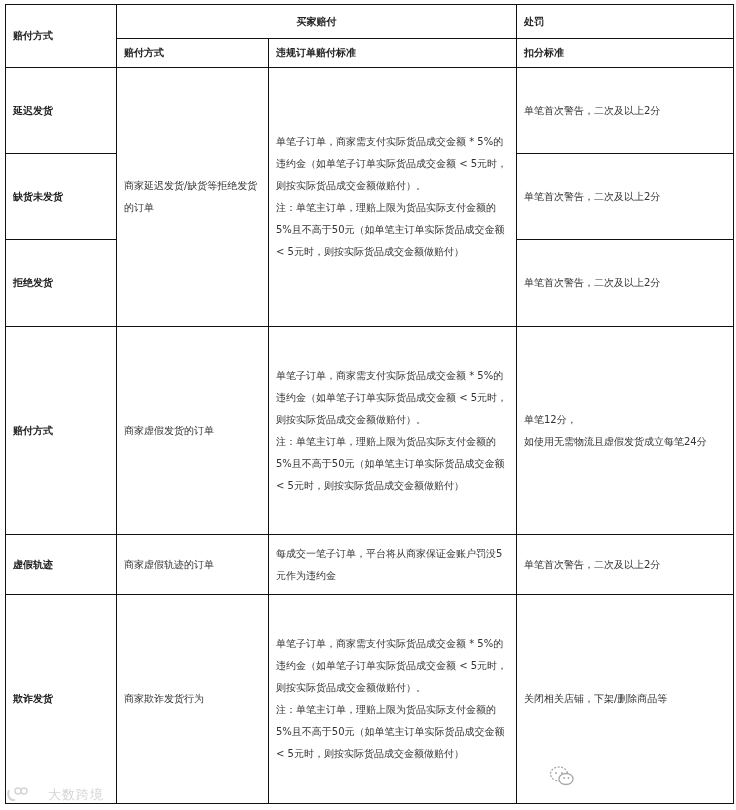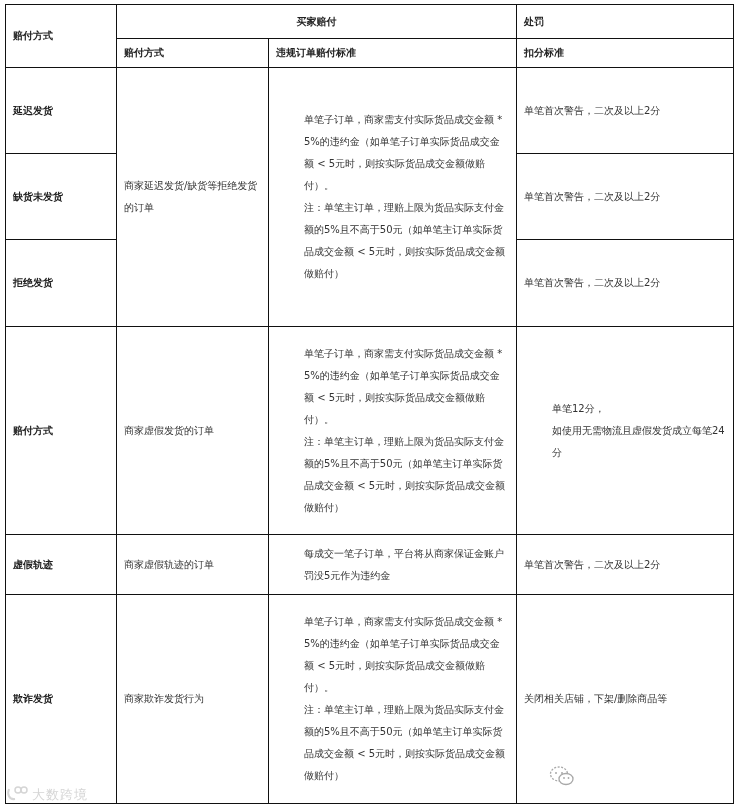--- a/index.html
+++ b/index.html
@@ -29,30 +29,30 @@
       font-size: 10px;
       line-height: 22px;
       vertical-align: middle;
       word-break: break-all;
     }
     .bold {
       font-weight: bold;
       color: #222222;
     }
     .center { text-align: center; }
-    .multi span { display: block; margin-left: 28px; }
+    .multi span { display: block; }
     .wm-left {
       position: absolute;
       left: 6px;
       top: 786px;
       font-size: 13px;
       color: #d5d5d5;
       display: flex;
-      align-items: flex-start;
-      gap: 4px;
+      align-items: center;
+      gap: 20px;
       letter-spacing: 1px;
     }
     .wm-right {
       position: absolute;
       left: 549px;
       top: 765px;
       font-size: 16px;
       color: #9a9a9a;
       display: flex;
       align-items: center;

